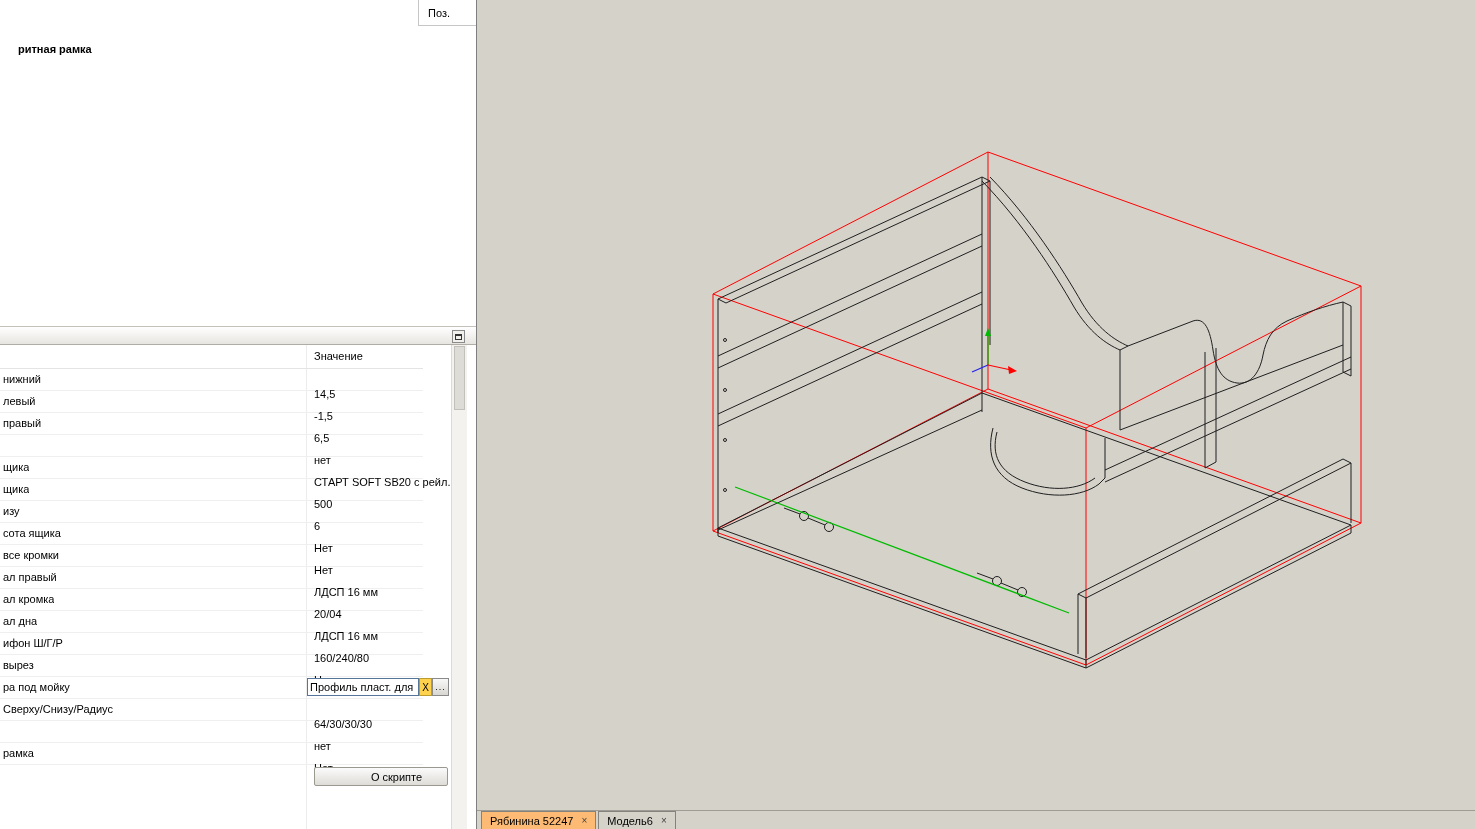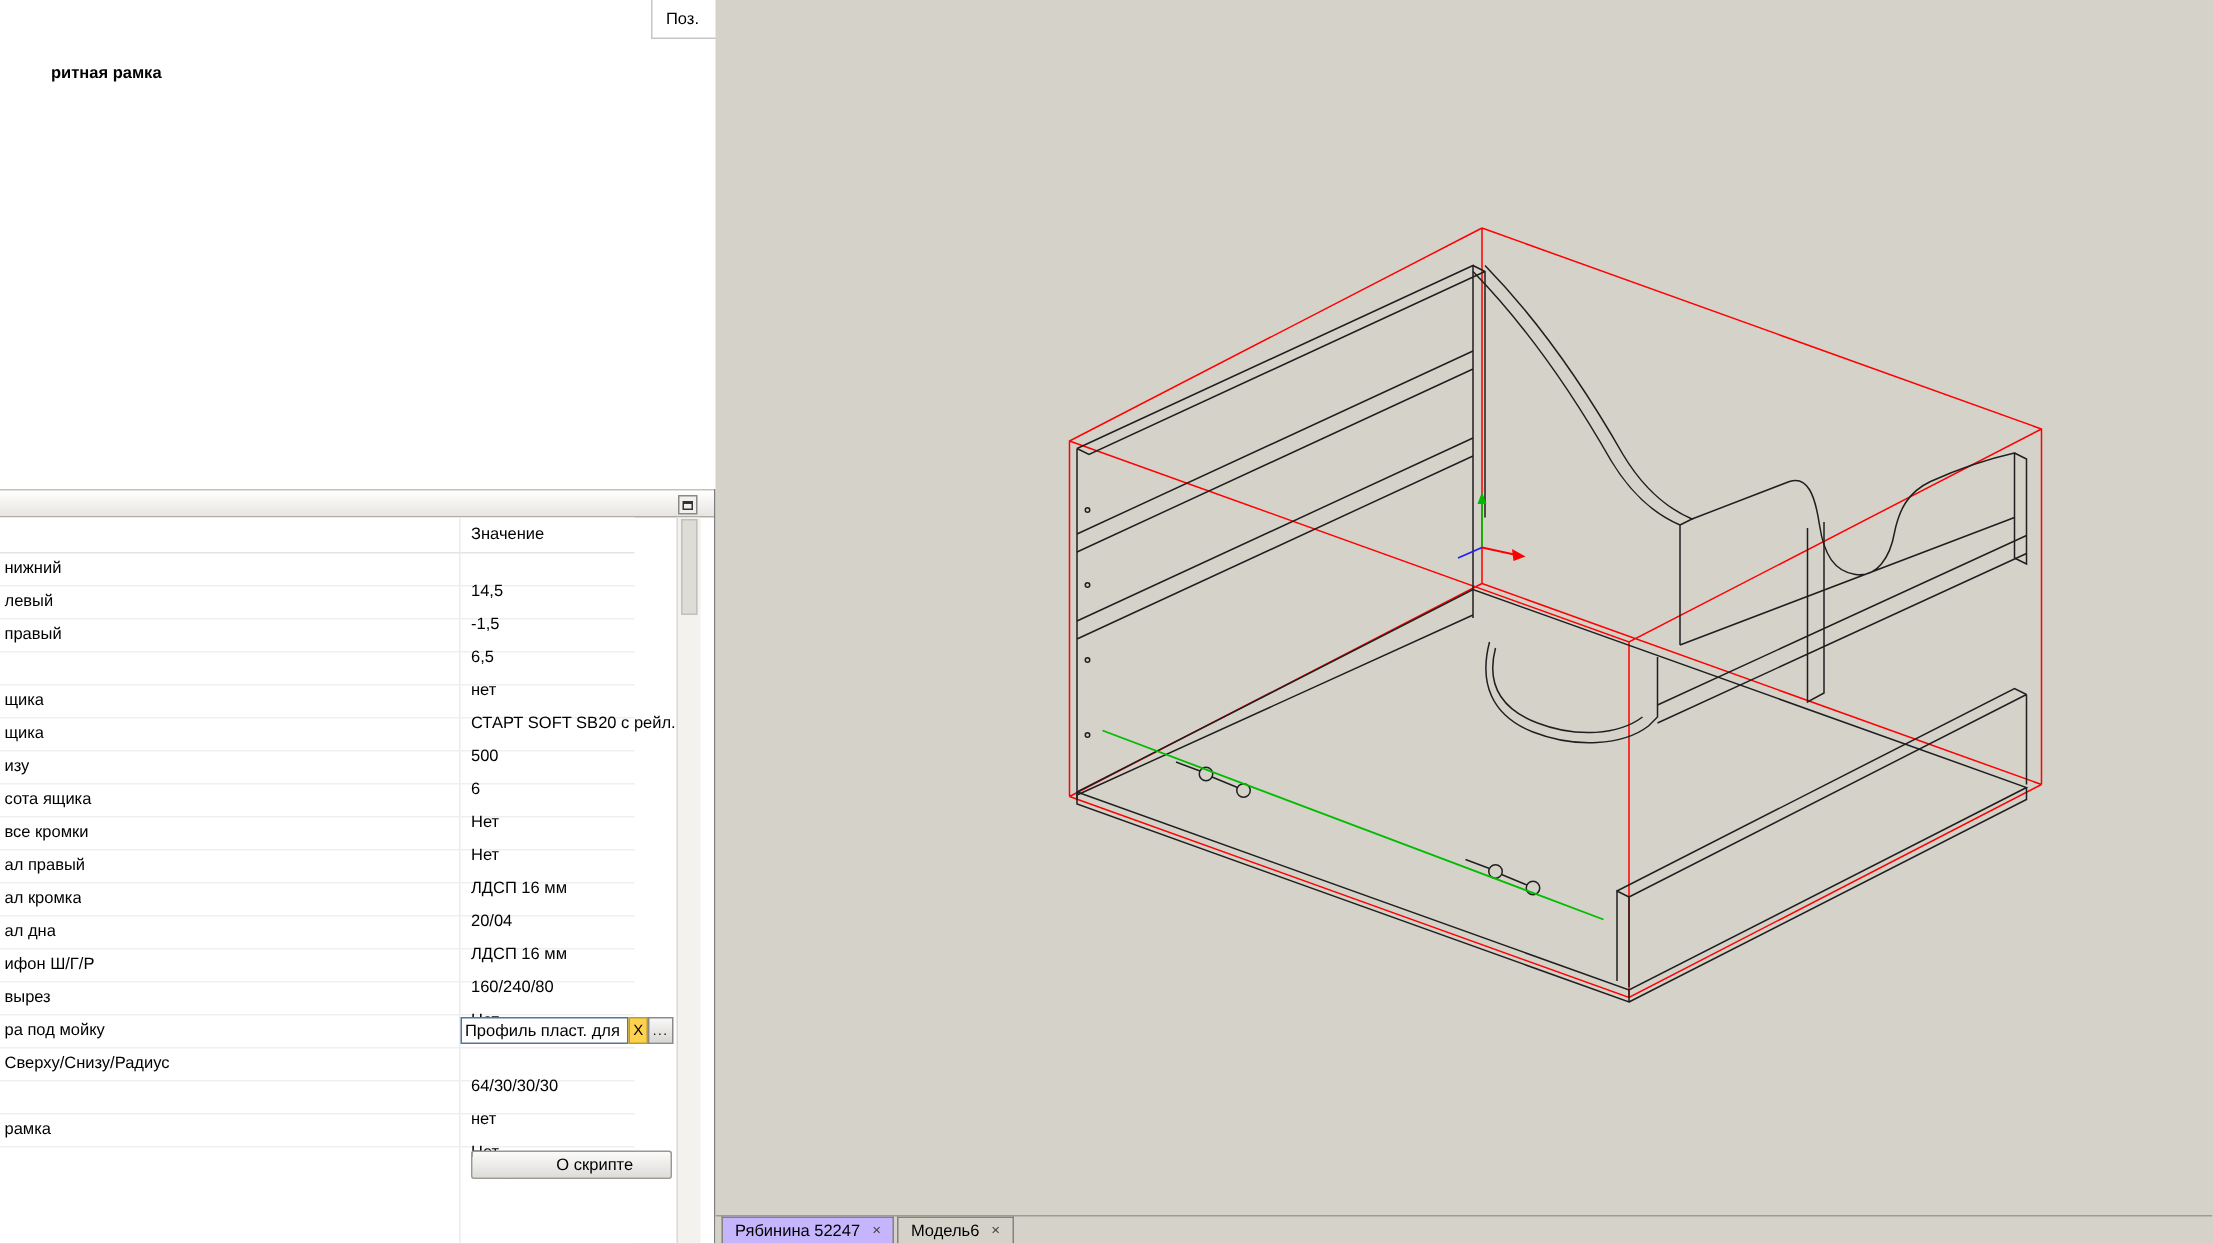--- a/index.html
+++ b/index.html
@@ -2,21 +2,21 @@
 <html><head>
 <meta charset="utf-8">
 <style>
   * { box-sizing: border-box; margin: 0; padding: 0; }
   html,body { width:1475px; height:829px; overflow:hidden; }
   body { font-family:"Liberation Sans", sans-serif; font-size:11px; color:#000; background:#d5d2ca; }
   .app { position:relative; width:1475px; height:829px; background:#d5d2ca; overflow:hidden; }
 
   
   .left-col { position:absolute; top:0; left:0; width:477px; height:829px; background:#fff; border-right:1px solid #7f7f7f; }
-  .top-panel { position:absolute; top:0; left:16px; width:476px; height:326px; background:#fff; }
+  .top-panel { position:absolute; top:0; left:0; width:476px; height:326px; background:#fff; }
   .top-header-cell { position:absolute; top:0; right:0; width:58px; height:26px; border-left:1px solid #c6c6c6; border-bottom:1px solid #c6c6c6; display:flex; align-items:center; padding-left:9px; background:#fff; }
   .tree-item { position:absolute; top:43px; left:18px; white-space:nowrap;font-weight:bold; }
 
   .divider-bar { position:absolute; top:326px; left:0; width:476px; height:19px; background:linear-gradient(#ffffff,#e7e5e0); border-top:1px solid #c4c1ba; border-bottom:1px solid #b0ada6; }
   .restore-button { position:absolute; top:3px; right:11px; width:13px; height:13px; background:#f1f0ed; border:1px solid #8a8a8a; display:flex; align-items:center; justify-content:center; }
   .restore-glyph { width:7px; height:6px; border:1px solid #333; border-top-width:2px; }
 
   .props-panel { position:absolute; top:345px; left:0; width:423px; bottom:0; background:#fff; }
   .col-sep { position:absolute; left:306px; top:0; bottom:0; width:1px; background:#ececec; }
   .props-header { height:24px; position:relative; border-bottom:1px solid #e4e4e4; }
@@ -33,21 +33,21 @@
   .vscroll { position:absolute; top:345px; left:451px; width:16px; bottom:0; background:#f3f2ef; border-left:1px solid #dcdad5; }
   .vthumb { position:absolute; top:1px; left:2px; right:2px; height:64px; background:#dedcd6; border:1px solid #c2c0ba; }
 
   
   .viewport { position:absolute; top:0; left:477px; width:998px; height:829px; background:#d5d2ca; }
   .viewport-svg { position:absolute; top:0; left:0; width:998px; height:829px; }
 
   
   .tabbar { position:absolute; left:0; right:0; bottom:0; height:19px; background:#d5d2ca; border-top:1px solid #9e9b94; display:flex; align-items:stretch; padding-left:4px; }
   .tab { display:flex; align-items:center; gap:8px; padding:0 8px; border:1px solid #84827c; border-bottom:none; background:#d5d2ca; margin-right:2px; cursor:default; }
-  .tab.active { background:#c4b5fd; }
+  .tab.active { background:#fdba74; }
   .tab-close { font-size:10px; color:#444; line-height:1; }
 </style>
 </head>
 <body>
 
 <div class="app">
 
   <div class="left-col">
 
     <div class="top-panel">

